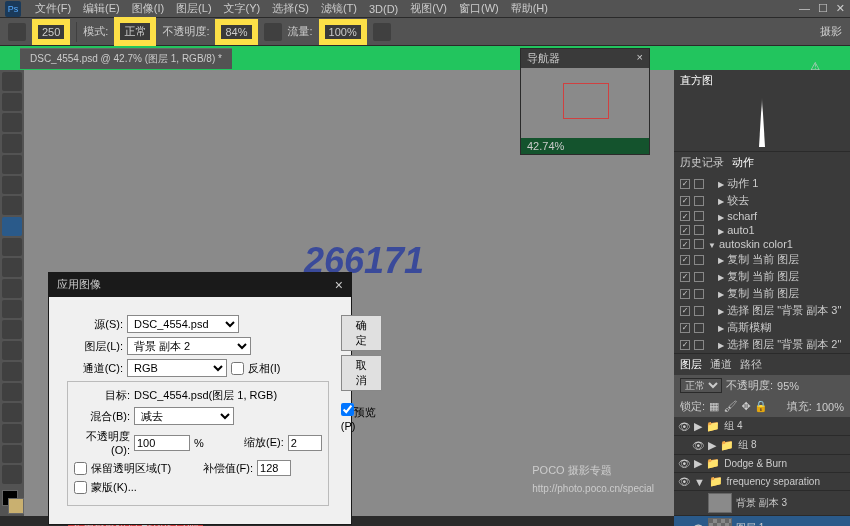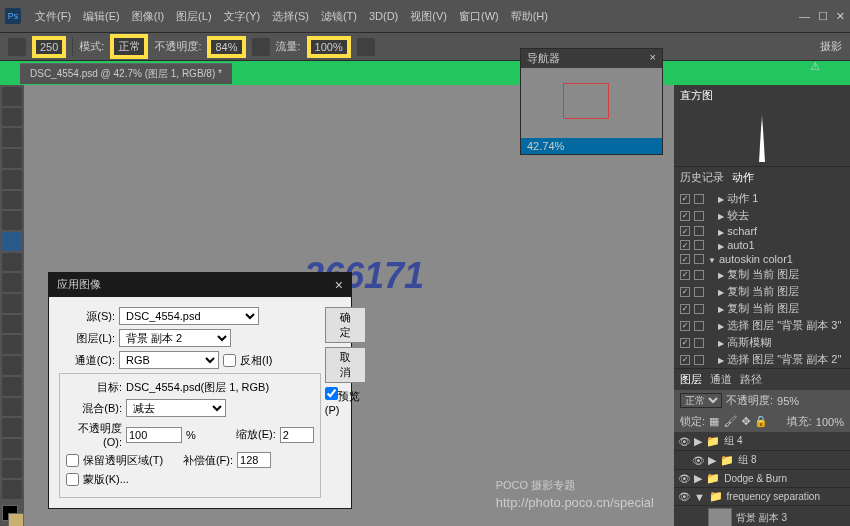--- a/index.html
+++ b/index.html
@@ -1,35 +1,35 @@
 <!DOCTYPE html>
 <html><head>
 <meta charset="utf-8">
 <style>
 *{margin:0;padding:0;box-sizing:border-box;font-family:"Microsoft YaHei",Arial,sans-serif;font-size:11px;color:#ccc}
 body{background:#535353;width:850px;height:526px;overflow:hidden;position:relative}
-.menubar{height:33px;background:#535353;display:flex;align-items:center;padding:0 5px;border-bottom:1px solid #2a2a2a}
+.menubar{height:18px;background:#535353;display:flex;align-items:center;padding:0 5px;border-bottom:1px solid #2a2a2a}
 .menubar .logo{width:16px;height:16px;background:#1a3a5a;border-radius:2px;margin-right:8px;display:flex;align-items:center;justify-content:center;font-size:9px;color:#5af}
 .menubar .menu-item{padding:0 6px;cursor:pointer}
 .menubar .win-ctrl{margin-left:auto;display:flex;gap:8px}
 .win-ctrl span{cursor:pointer}
 .toolbar{height:28px;background:#535353;border-bottom:1px solid #2a2a2a;display:flex;align-items:center;padding:0 8px;gap:6px}
 .toolbar .icon{width:18px;height:18px;background:#404040;border-radius:2px}
 .toolbar .sep{width:1px;height:20px;background:#404040}
-.toolbar .val{background:#3a3a3a;padding:1px 4px;border:4px solid #fde047}
+.toolbar .val{background:#3a3a3a;padding:1px 4px;border:6px solid #fde047}
 .tabbar{height:24px;background:#22c55e;display:flex;align-items:center;padding-left:20px}
 .tab{background:#535353;padding:3px 10px;border-top:1px solid #666;font-size:10px}
 .main{display:flex;height:446px}
 .tools{width:24px;background:#535353;display:flex;flex-direction:column;gap:2px;padding:2px}
 .tool{width:20px;height:20px;background:#404040;border-radius:2px;cursor:pointer}
 .tool.active{background:#2a5a8a}
 .canvas{flex:1;background:#8a8a8a;position:relative;overflow:hidden}
 .watermark-num{position:absolute;top:170px;left:280px;font-size:36px;color:#3a4a9a;font-style:italic;font-weight:bold}
 .watermark-logo{position:absolute;bottom:20px;right:20px;color:#999;font-size:16px}
-.navigator{position:absolute;top:48px;left:520px;width:143px;background:#0369a1;border:1px solid #2a2a2a}
+.navigator{position:absolute;top:48px;left:520px;width:130px;background:#14532d;border:1px solid #2a2a2a}
 .nav-hdr{background:#3a3a3a;padding:2px 6px;font-size:10px;display:flex;justify-content:space-between}
 .nav-body{height:70px;background:#8a8a8a;position:relative}
 .nav-rect{position:absolute;top:15px;left:42px;width:46px;height:36px;border:1px solid #d04040}
 .nav-ftr{padding:2px 6px;font-size:10px}
 .rightpanels{width:176px;background:#535353;display:flex;flex-direction:column}
 .panel{border-bottom:1px solid #2a2a2a}
 .panel-hdr{background:#3a3a3a;padding:3px 6px;font-size:10px;display:flex;gap:8px}
 .panel-tab{cursor:pointer}
 .panel-tab.active{color:#fff}
 .histogram{height:60px;background:#3a3a3a;display:flex;align-items:flex-end;justify-content:center;padding:4px}
@@ -43,21 +43,21 @@
 .layer-ctrl select{background:#535353;border:1px solid #2a2a2a;color:#ccc;font-size:10px}
 .layer-item{display:flex;align-items:center;padding:2px 4px;gap:4px;border-bottom:1px solid #2a2a2a}
 .layer-item.sel{background:#2a5a8a}
 .eye{width:12px;font-size:10px}
 .thumb{width:24px;height:20px;background:#8a8a8a;border:1px solid #666}
 .thumb.checker{background:repeating-conic-gradient(#888 0 25%,#666 0 50%) 0 0/8px 8px}
 .lname{font-size:10px;flex:1}
 .dialog{position:absolute;top:272px;left:48px;width:304px;background:#84cc16;border:1px solid #1a1a1a}
 .dlg-title{background:#1a1a1a;padding:4px 8px;display:flex;justify-content:space-between;font-size:11px}
 .dlg-close{cursor:pointer;font-size:14px}
-.dlg-body{background:#f0f0f0;padding:10px;color:#000;display:flex;gap:4px}
+.dlg-body{background:#f0f0f0;padding:18px;color:#000;display:flex;gap:12px}
 .dlg-form{flex:1}
 .dlg-form label,.dlg-form span{color:#000;font-size:11px}
 .dlg-row{display:flex;align-items:center;margin-bottom:4px;gap:4px}
 .dlg-row label{min-width:56px;text-align:right}
 .dlg-row select,.dlg-row input[type=text]{background:#fff;border:1px solid #888;color:#000;font-size:11px;padding:1px 2px}
 .dlg-btns{display:flex;flex-direction:column;gap:4px}
 .dlg-btn{background:#e0e0e0;border:1px solid #888;padding:2px 14px;color:#000;cursor:pointer;font-size:11px}
 .fieldset{border:1px solid #bbb;padding:6px;margin-top:4px}
 .statusbar{height:18px;background:#2a2a2a;display:flex;align-items:center;padding:0 8px;font-size:10px}
 .tag{background:#d04040;padding:1px 4px;margin-left:60px}
@@ -131,21 +131,21 @@
     <div class="swatches">
       <div class="swatch" style="background:#000"></div>
       <div class="swatch" style="background:#c9b070;margin-top:-8px;margin-left:6px"></div>
     </div>
   </div>
 
   <div class="canvas">
     <div class="watermark-num">266171</div>
     <div class="watermark-logo">
       <span>POCO 摄影专题</span><br>
-      <span style="font-size:13px">http://photo.poco.cn/special</span>
+      <span style="font-size:10px">http://photo.poco.cn/special</span>
     </div>
   </div>
 
   <div class="rightpanels">
     <div class="panel">
       <div class="panel-hdr">
           <span class="panel-tab active">直方图</span>
         </div>
       <div class="histogram">
           <div class="hist-peak"></div>
@@ -288,25 +288,25 @@
 
 <div class="dialog">
   <div class="dlg-title">
     <span>应用图像</span>
     <span class="dlg-close">×</span>
   </div>
   <div class="dlg-body">
     <div class="dlg-form">
       <div class="dlg-row">
           <label>源(S):</label>
-          <select style="width:140px"><option>DSC_4554.psd</option></select>
+          <select style="width:112px"><option>DSC_4554.psd</option></select>
         </div>
       <div class="dlg-row">
           <label>图层(L):</label>
-          <select style="width:112px"><option>背景 副本 2</option></select>
+          <select style="width:124px"><option>背景 副本 2</option></select>
         </div>
       <div class="dlg-row">
           <label>通道(C):</label>
           <select style="width:100px"><option>RGB</option></select>
           <input type="checkbox" style="">
           <span>反相(I)</span>
         </div>
       <div class="fieldset">
         <div class="dlg-row">
             <label>目标:</label>
@@ -319,33 +319,33 @@
         <div class="dlg-row">
           <label>不透明度(O):</label>
           <input type="text" style="width: 56px;" value="100">
             <span>%</span>
           <label style="margin-left:20px">缩放(E):</label>
           <input type="text" style="width: 34px;" value="2">
         </div>
         <div class="dlg-row">
           <input type="checkbox" style="">
             <span>保留透明区域(T)</span>
-          <label style="margin-left:10px">补偿值(F):</label>
+          <label style="margin-left:22px">补偿值(F):</label>
           <input type="text" style="width: 34px;" value="128">
         </div>
         <div class="dlg-row">
             <input type="checkbox" style="">
             <span>蒙版(K)...</span>
           </div>
       </div>
     </div>
     <div class="dlg-btns">
       <button class="dlg-btn">确定</button>
       <button class="dlg-btn">取消</button>
-      <div style=""><input type="checkbox" checked="" style=""><span style="color:#000">预览(P)</span></div>
+      <div style="margin-top:8px"><input type="checkbox" checked="" style=""><span style="color:#000">预览(P)</span></div>
     </div>
   </div>
 </div>
 
 <div class="statusbar">
   <span></span>
   <span class="tag">实用摄影技巧 FsBus.CoM</span>
 </div>
 
 </body></html>

